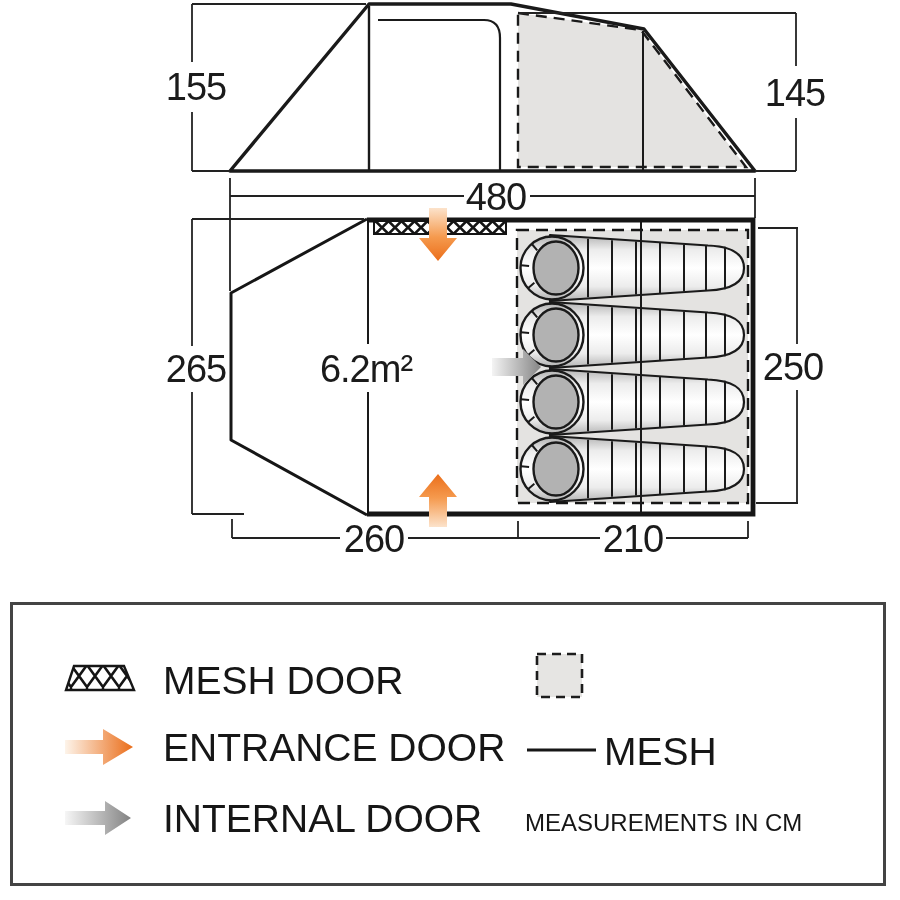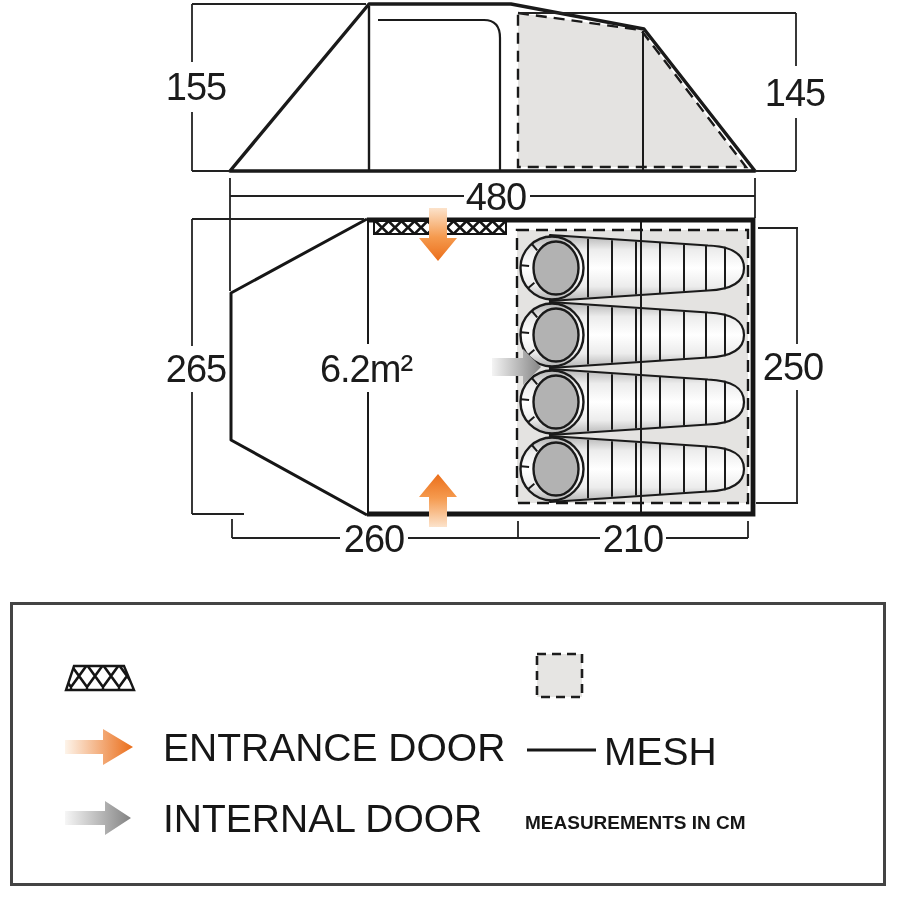--- a/index.html
+++ b/index.html
@@ -15,22 +15,22 @@
   #legend{
     position:absolute;left:10px;top:602px;width:876px;height:284px;
     border:3px solid #444;box-sizing:border-box;background:#fff;
   }
   .leg-icon{position:absolute;}
   .leg-label{
     position:absolute;font-size:39px;line-height:40px;color:#161616;
     white-space:nowrap;letter-spacing:0px;
   }
   .leg-note{
-    position:absolute;font-size:19px;line-height:30px;color:#161616;
-    white-space:nowrap;letter-spacing:0px;font-weight:bold;
+    position:absolute;font-size:24px;line-height:30px;color:#161616;
+    white-space:nowrap;letter-spacing:0px;
   }
 </style>
 </head>
 <body>
 
 <div id="stage">
 
   
   <svg width="900" height="570" viewBox="0 0 900 570">
     <defs>
@@ -208,20 +208,21 @@
 
     <svg class="leg-icon" style="left:50px;top:59px" width="74" height="30" viewBox="0 0 74 30">
       <defs>
         <pattern id="lmesh" width="16" height="24" patternUnits="userSpaceOnUse">
           <rect width="16" height="24" fill="#ffffff"></rect>
           <path d="M0,12 L8,1 L16,12 L8,23 Z" fill="none" stroke="#141414" stroke-width="2.6"></path>
         </pattern>
       </defs>
       <polygon points="11,2 61,2 71,26 3,26" fill="url(#lmesh)" stroke="#161616" stroke-width="2.4"></polygon>
     </svg>
+    <div class="leg-label" style="left:150px;top:56px">MESH DOOR</div>
 
     <svg class="leg-icon" style="left:50px;top:119px" width="74" height="46" viewBox="0 0 74 46">
       <defs>
         <linearGradient id="lgo" x1="0" y1="0" x2="1" y2="0">
           <stop offset="0" stop-color="#fdf4ea"></stop>
           <stop offset="1" stop-color="#ea6d19"></stop>
         </linearGradient>
       </defs>
       <path d="M2,16 L40,16 L40,5 L70,23 L40,41 L40,30 L2,30 Z" fill="url(#lgo)"></path>
     </svg>

